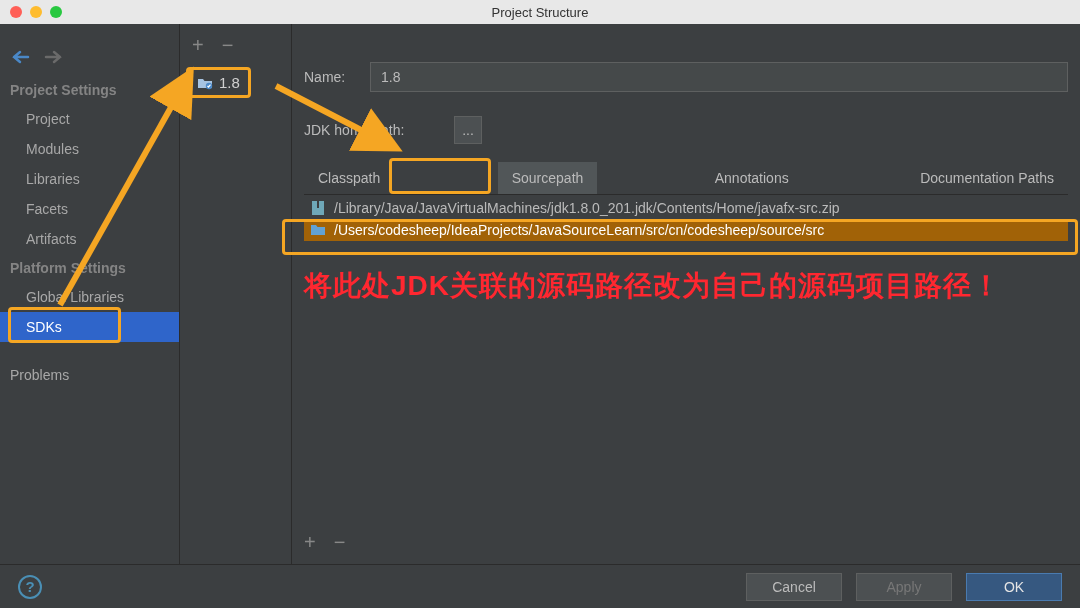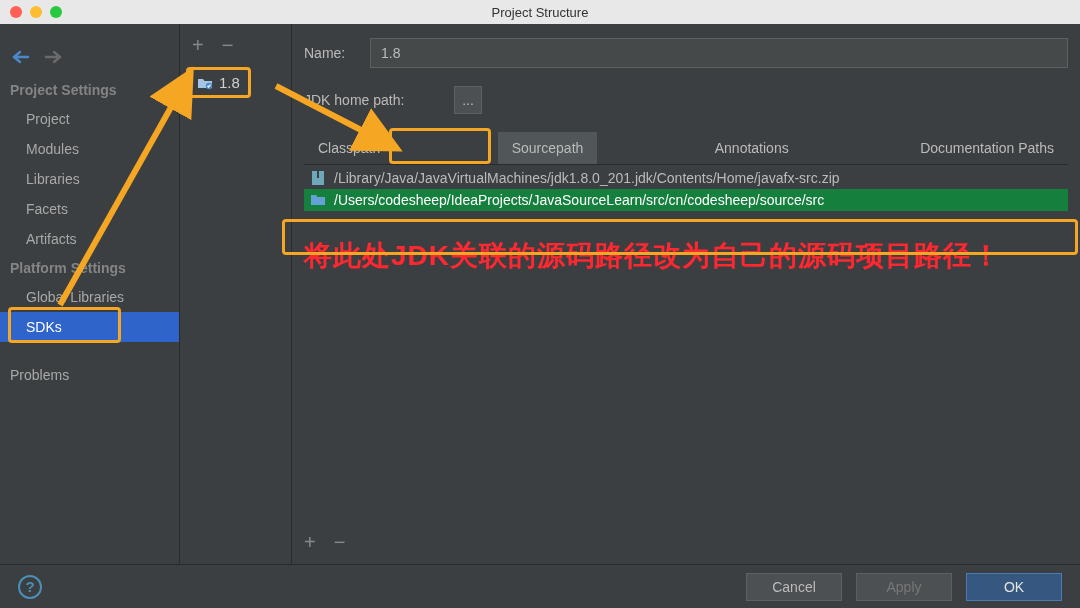--- a/index.html
+++ b/index.html
@@ -112,20 +112,21 @@
     .right-panel {
       flex: 1;
       background: #3c3f41;
       padding: 14px 12px;
       position: relative;
     }
     .form-row {
       display: flex;
       align-items: center;
       margin-bottom: 18px;
+      margin-top: 24px;
     }
     .form-label {
       width: 140px;
       color: #bbbbbb;
     }
     .text-input {
       flex: 1;
       background: #45494a;
       border: 1px solid #5e6060;
       color: #bbbbbb;
@@ -171,21 +172,21 @@
       margin-top: 2px;
     }
     .source-row {
       display: flex;
       align-items: center;
       gap: 8px;
       padding: 3px 6px;
       font-size: 14px;
     }
     .source-row.selected {
-      background: #15803d;
+      background: #a16207;
       color: #fff;
     }
     .zip-icon {
       width: 16px; height: 16px;
       display: inline-flex;
     }
     .folder-icon {
       width: 16px; height: 16px;
       display: inline-flex;
     }

